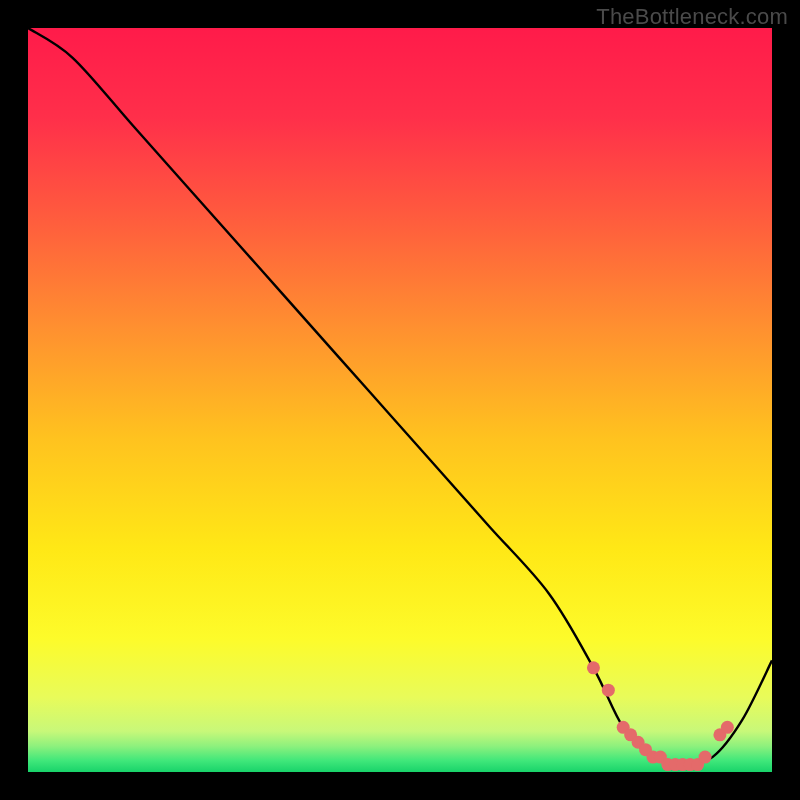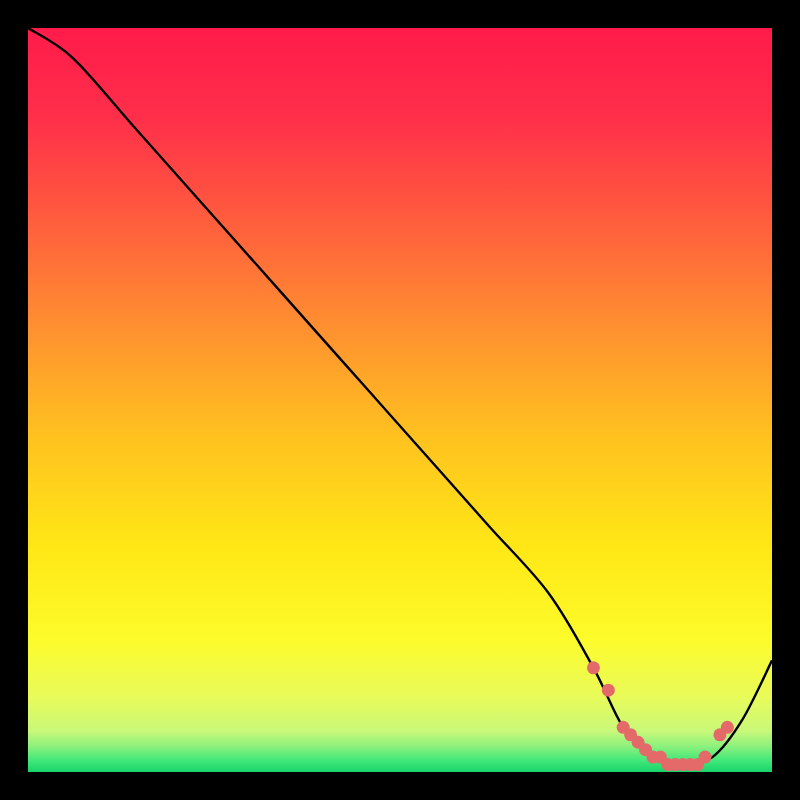--- a/index.html
+++ b/index.html
@@ -48,20 +48,21 @@
     top: 0;
     width: 100%;
     height: 100%;
     z-index: 3;
   }
 </style>
 </head>
 <body>
 
 <div class="stage">
+  <div class="watermark">TheBottleneck.com</div>
 
   <div class="plot-frame">
     <svg class="gradient" viewBox="0 0 744 744" preserveAspectRatio="none">
       <defs>
         <linearGradient id="bg-grad" x1="0" y1="0" x2="0" y2="1">
             <stop offset="0.00%" stop-color="#ff1b4a"></stop>
             <stop offset="12.00%" stop-color="#ff2f4a"></stop>
             <stop offset="25.00%" stop-color="#ff5a3e"></stop>
             <stop offset="40.00%" stop-color="#ff8f30"></stop>
             <stop offset="55.00%" stop-color="#ffc21f"></stop>

